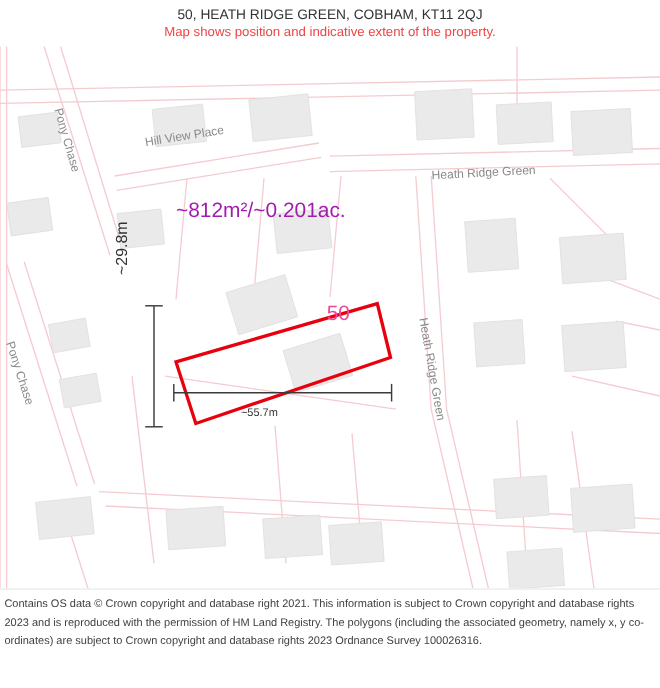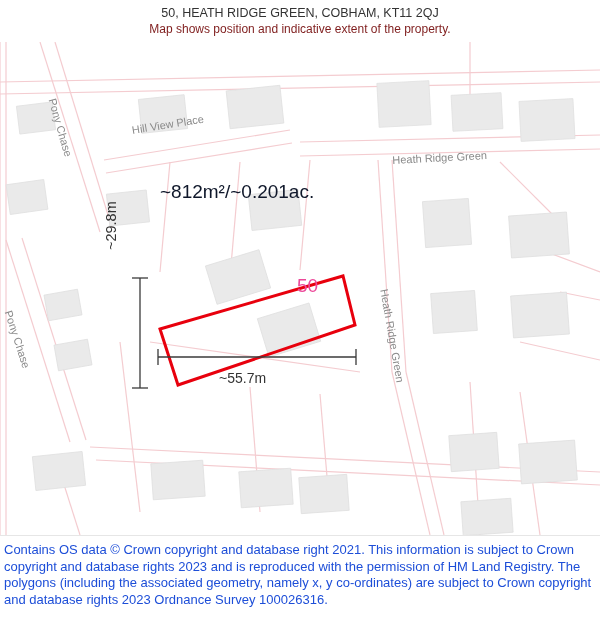--- a/index.html
+++ b/index.html
@@ -31,21 +31,21 @@
     box-sizing: border-box;
   }
   .header .title {
     font-size: 12.5px;
     color: #333333;
     line-height: 16px;
     white-space: nowrap;
   }
   .header .subtitle {
     font-size: 12px;
-    color: #7f1d1d;
+    color: #ef4444;
     line-height: 16px;
     white-space: nowrap;
   }
   
   .map {
     position: absolute;
     top: 42px;
     left: 0;
     width: 600px;
     height: 493px;
@@ -53,35 +53,35 @@
     overflow: hidden;
   }
   .map svg {
     display: block;
   }
   .area-label {
     position: absolute;
     left: 160px;
     top: 139px;
     font-size: 19px;
-    color: #0f172a;
+    color: #a21caf;
     white-space: nowrap;
   }
   .plot-number {
     position: absolute;
     left: 297px;
     top: 233px;
     font-size: 19px;
     color: #ec4899;
   }
   .dim-width {
     position: absolute;
     left: 219px;
     top: 328px;
-    font-size: 14px;
+    font-size: 10px;
     color: #333333;
   }
   .dim-height {
     position: absolute;
     left: 103px;
     top: 208px;
     font-size: 14.5px;
     color: #333333;
     transform: rotate(-90deg);
     transform-origin: left top;
@@ -130,23 +130,23 @@
     top: 535px;
     left: 0;
     width: 600px;
     height: 90px;
     box-sizing: border-box;
     padding: 6px 4px 0 4px;
     border-top: 1px solid #e6e6e6;
   }
   .footer p {
     margin: 0;
-    font-size: 13px;
+    font-size: 10px;
     line-height: 16.5px;
-    color: #1d4ed8;
+    color: #404040;
   }
 </style>
 </head>
 <body>
 
 <div class="page">
 
   <div class="header">
     <div class="title">50, HEATH RIDGE GREEN, COBHAM, KT11 2QJ</div>
     <div class="subtitle">Map shows position and indicative extent of the property.</div>

